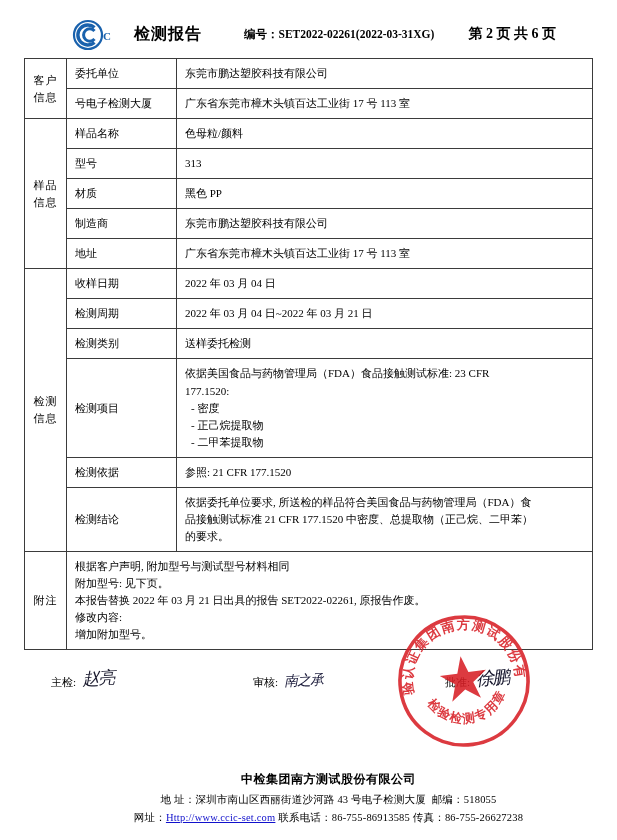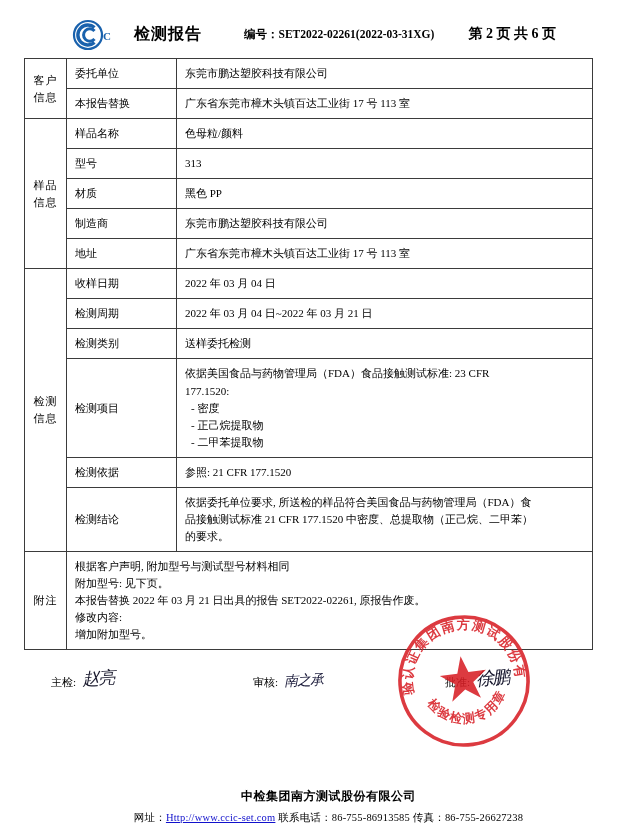--- a/index.html
+++ b/index.html
@@ -219,21 +219,21 @@
 
       <tr>
         <td class="sect" rowspan="2">
           <span class="s-line">客户</span>
           <span class="s-line">信息</span>
         </td>
         <td class="label">委托单位</td>
         <td class="value">东莞市鹏达塑胶科技有限公司</td>
       </tr>
       <tr>
-        <td class="label">本报告替换</td>
+        <td class="label">号电子检测大厦</td>
         <td class="value">广东省东莞市樟木头镇百达工业街 17 号 113 室</td>
       </tr>
 
       <tr>
         <td class="sect" rowspan="5">
           <span class="s-line">样品</span>
           <span class="s-line">信息</span>
         </td>
         <td class="label">样品名称</td>
         <td class="value">色母粒/颜料</td>
@@ -343,17 +343,20 @@
           <textPath href="#arcBot" startOffset="50%" text-anchor="middle">检验检测专用章</textPath>
         </text>
         <polygon fill="#d81f26" points="69,44 74.6,60.8 92.3,60.8 78.0,71.2 83.5,88.0 69,77.6 54.5,88.0 60.0,71.2 45.7,60.8 63.4,60.8"></polygon>
       </g>
     </svg>
   </div>
 
   <div class="footer">
     <div class="f-company">中检集团南方测试股份有限公司</div>
     <div class="f-line">
+      <span>地  址：</span><span>深圳市南山区西丽街道沙河路 43 号电子检测大厦</span>&nbsp;&nbsp;<span>邮编：</span><span>518055</span>
+    </div>
+    <div class="f-line">
       <span>网址：</span><span class="link">Http://www.ccic-set.com</span>&nbsp;<span>联系电话：</span><span>86-755-86913585</span>&nbsp;<span>传真：</span><span>86-755-26627238</span>
     </div>
   </div>
 
 </div>
 
 </body></html>

